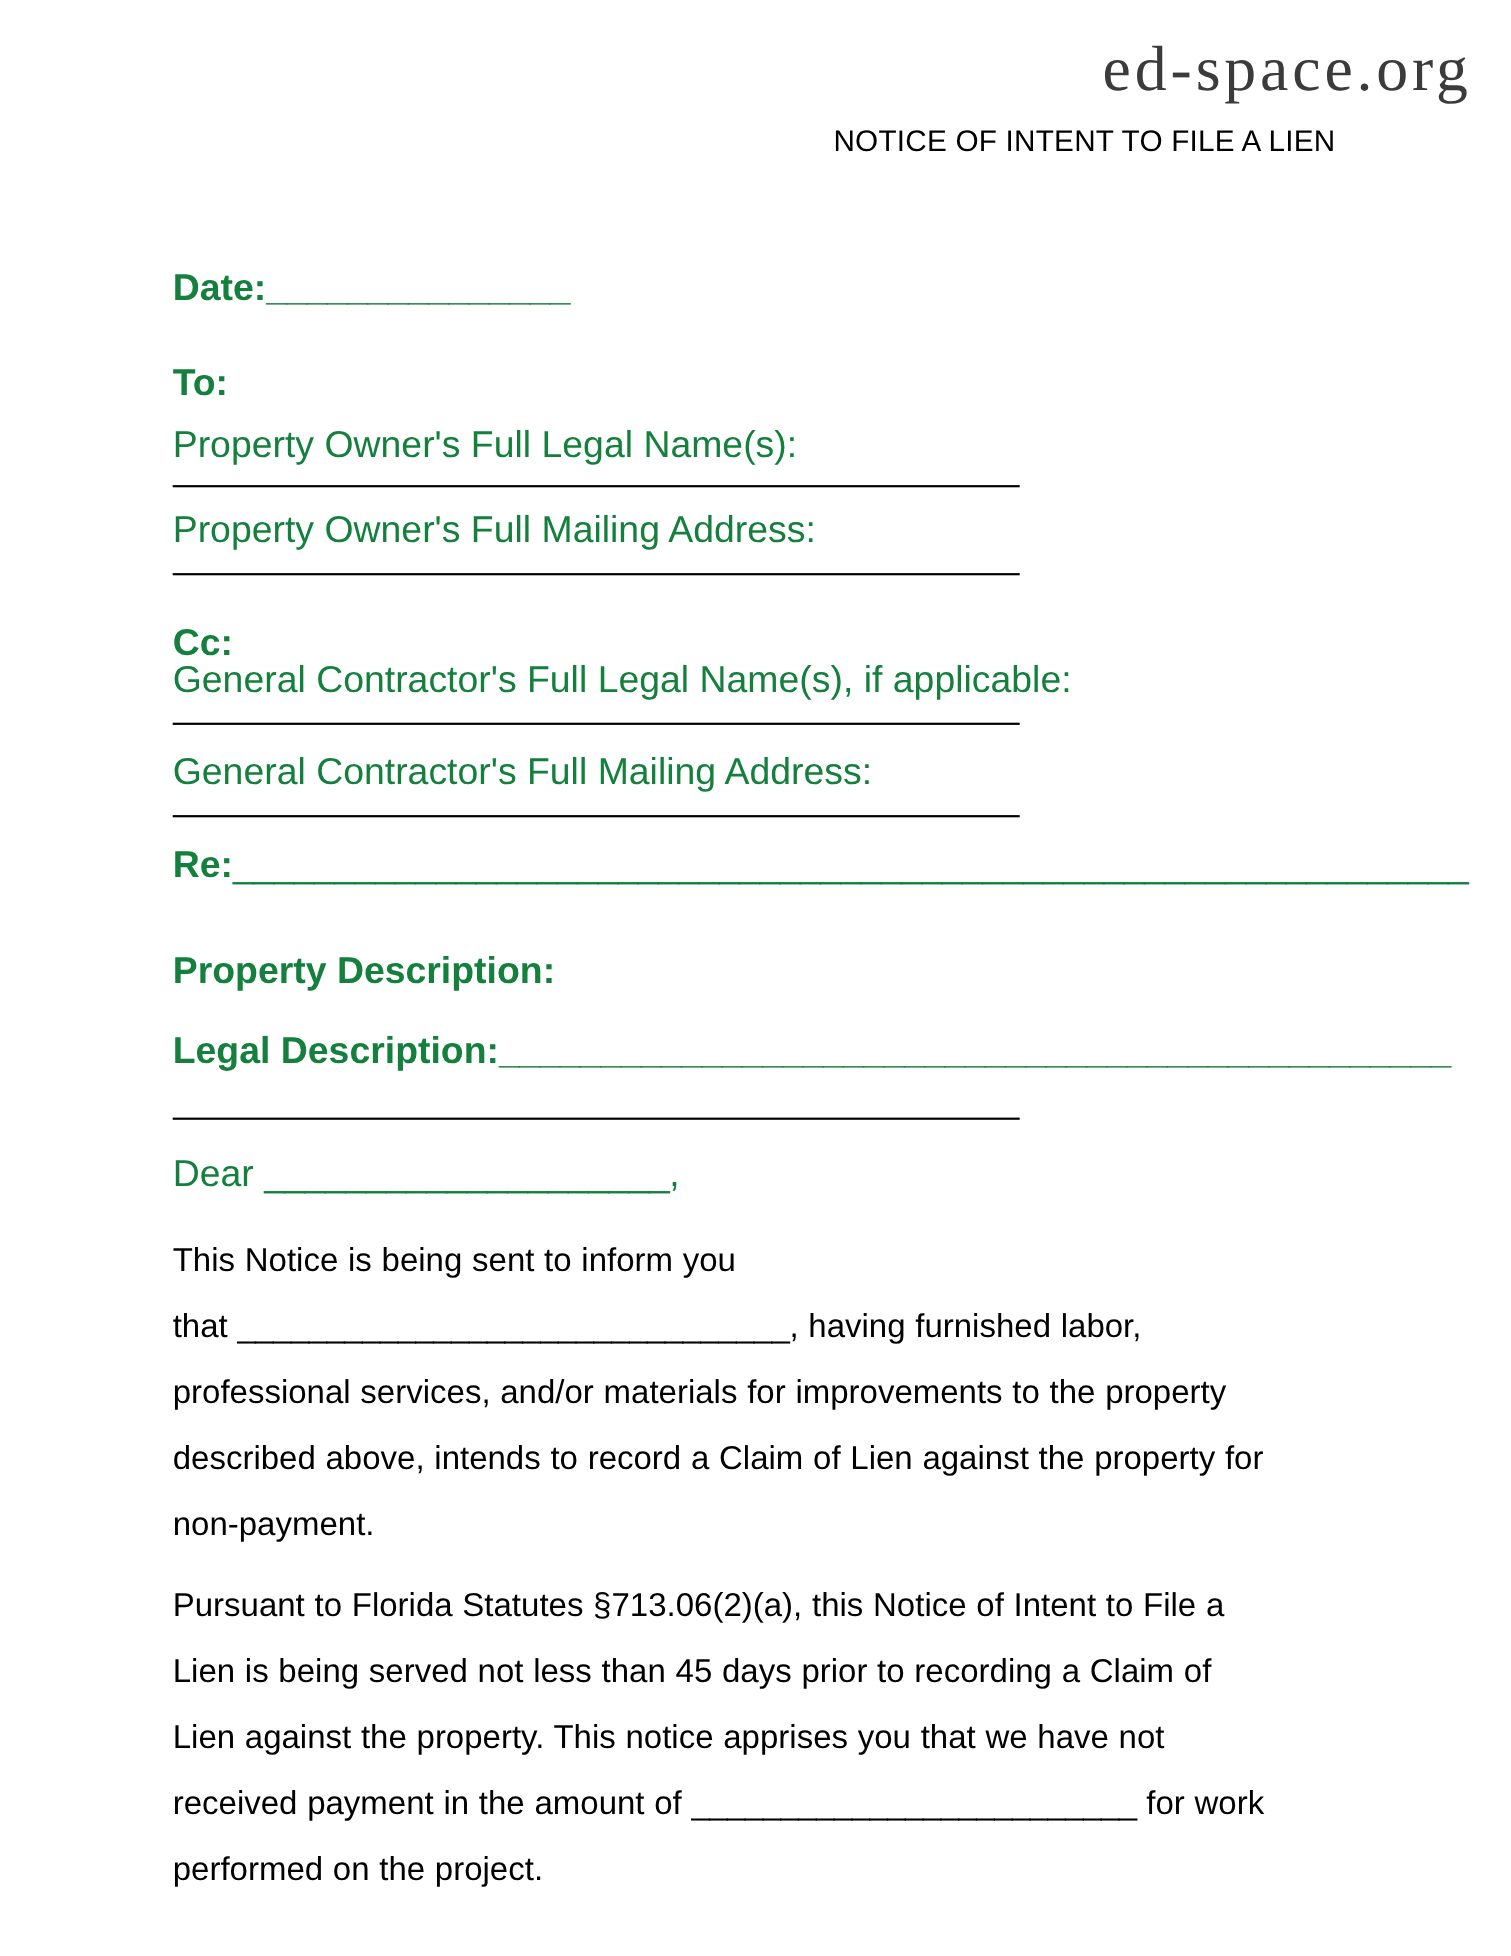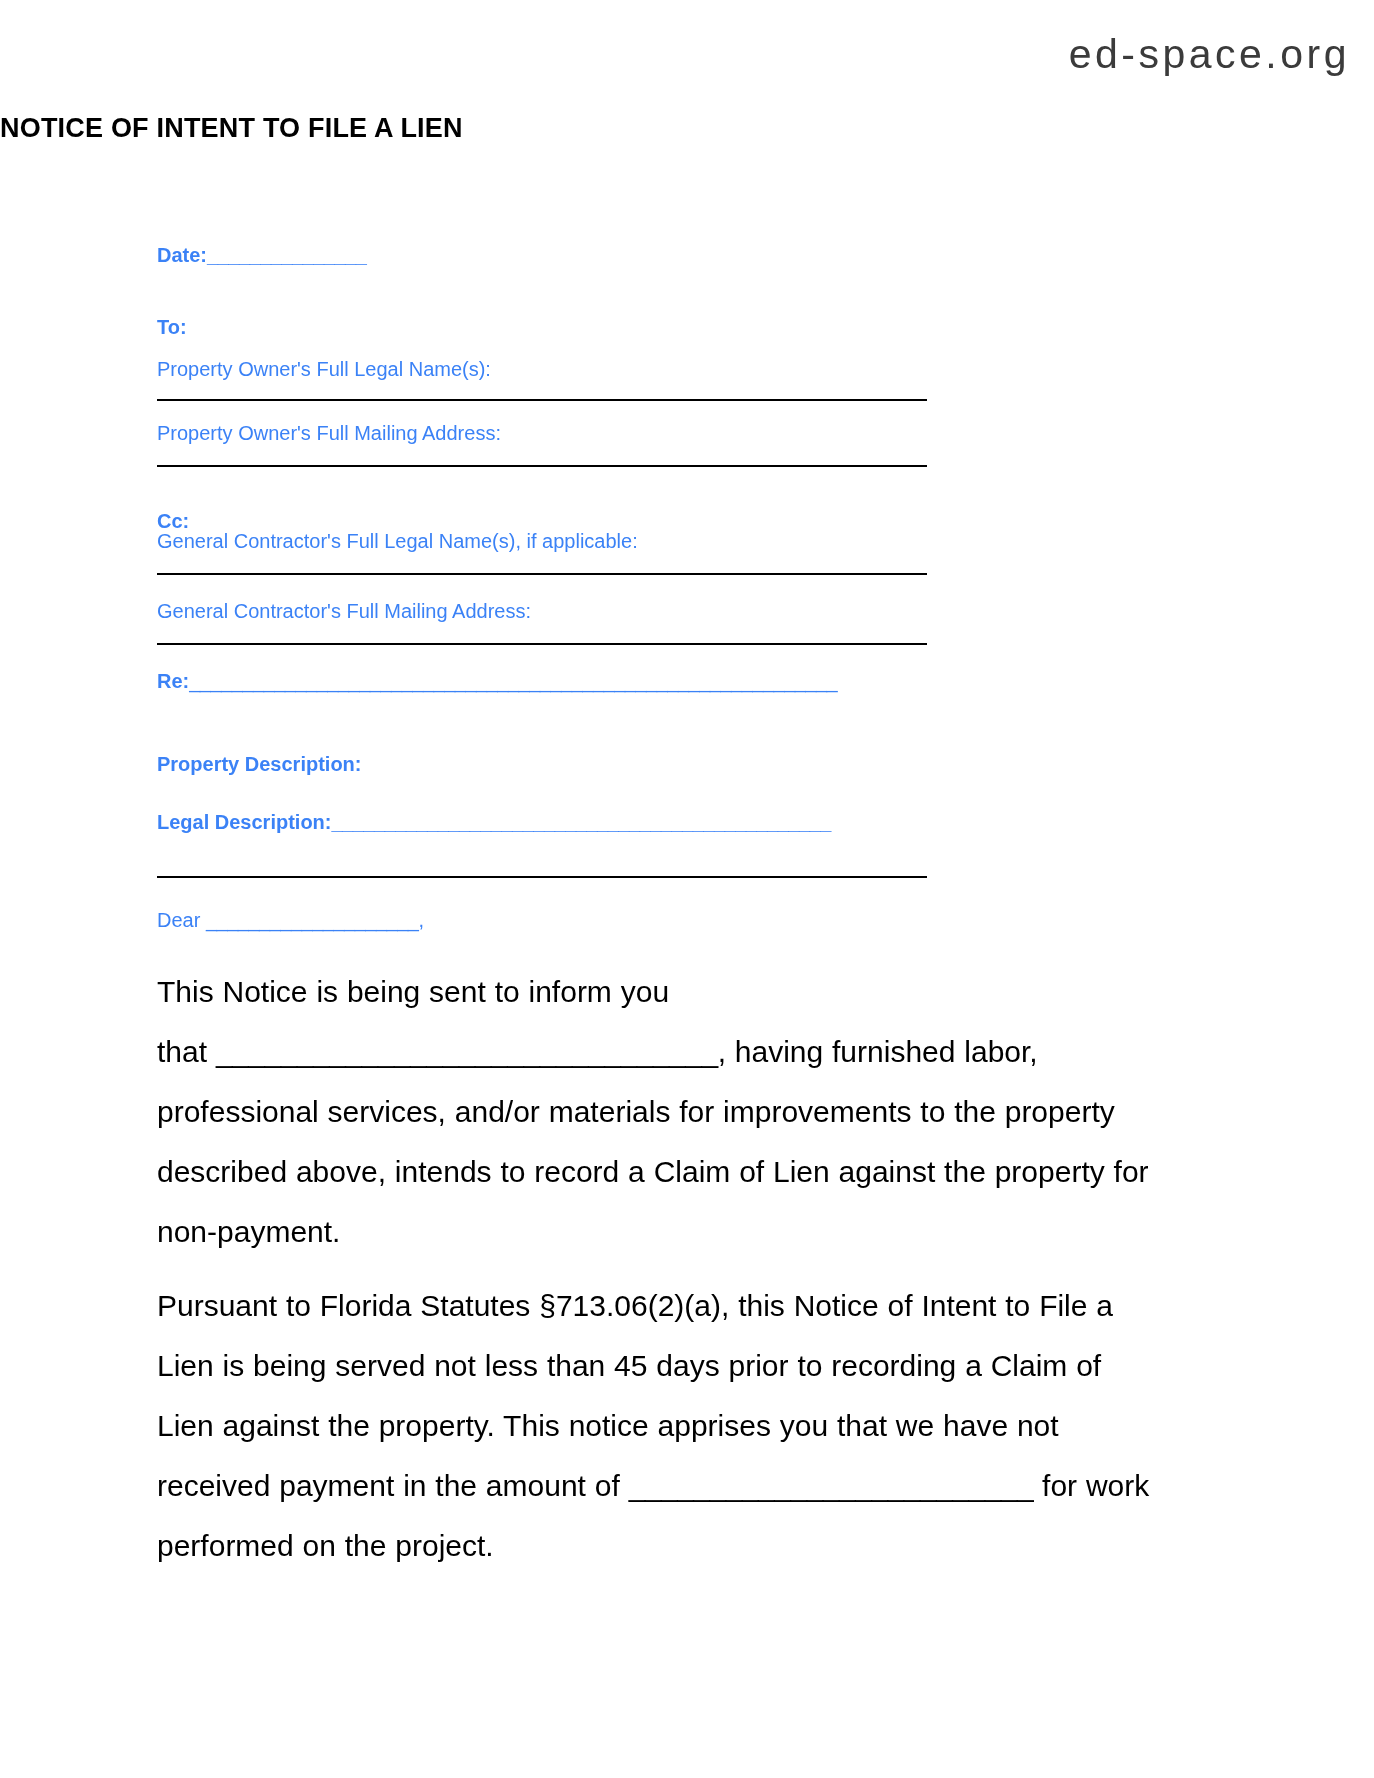--- a/index.html
+++ b/index.html
@@ -21,54 +21,54 @@
     position: relative;
     width: 1374px;
     height: 1778px;
     background: #ffffff;
   }
 
   
   .watermark {
     position: absolute;
     top: 34px;
-    right: 24px;
-    font-family: Liberation Sans, sans-serif;
-    font-size: 41px;
+    right: 36px;
+    font-family: Liberation Serif, serif;
+    font-size: 58px;
     font-weight: 400;
     letter-spacing: 3.5px;
     color: #3b3b3b;
     white-space: nowrap;
     line-height: 1;
   }
 
   .title {
-    text-align: left;
+    text-align: right;
     font-size: 27px;
-    font-weight: bold;
+    font-weight: normal;
     letter-spacing: 0.2px;
     margin: 0;
     position: absolute;
     top: 113px;
     left: 0;
     right: 160px;
   }
 
   .content {
     position: absolute;
     left: 157px;
     top: 245px;
     width: 1000px;
   }
 
   .line-text {
-    font-size: 20px;
+    font-size: 34px;
     line-height: 1.0;
     white-space: nowrap;
-    color: #3b82f6;
+    color: #15803d;
   }
 
   .bold { font-weight: bold; }
 
   
   .blank {
     font-family: "Liberation Sans", sans-serif;
     letter-spacing: -0.5px;
   }
 

